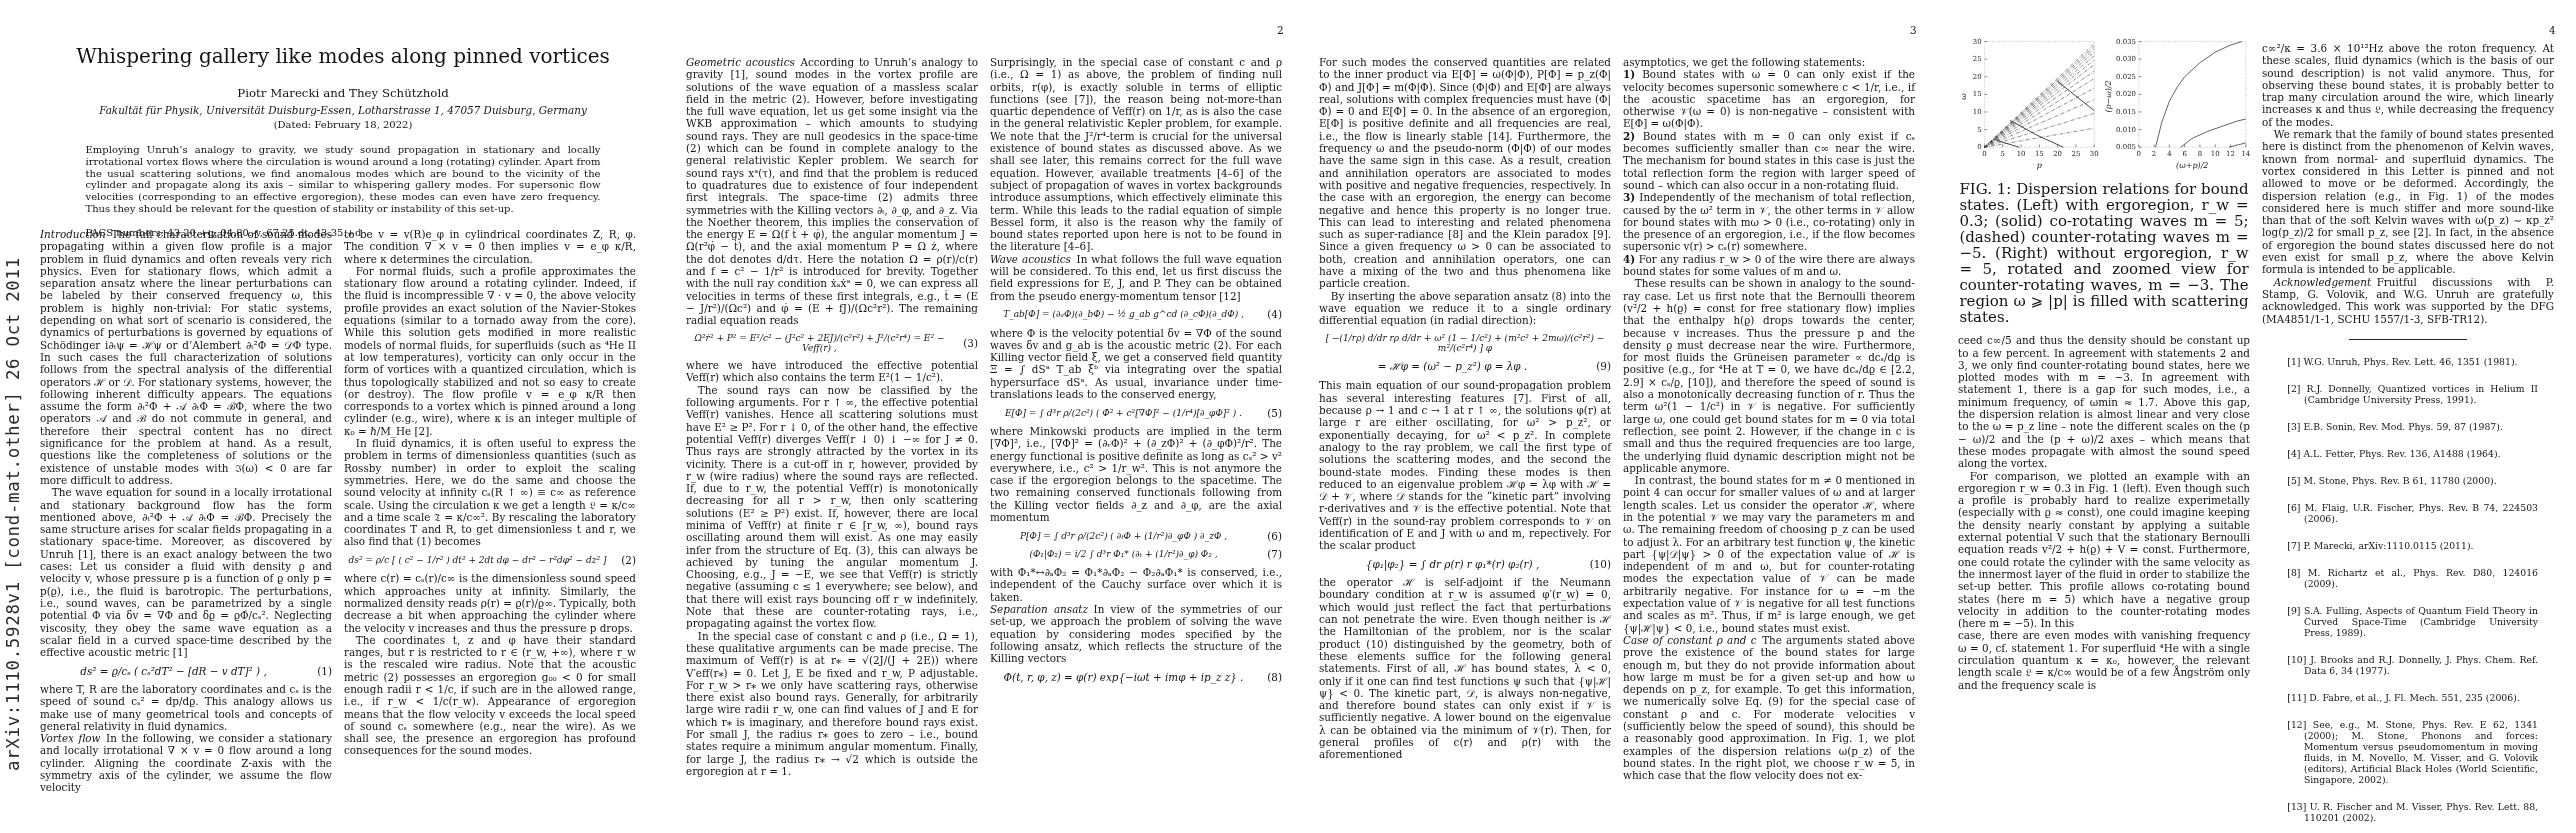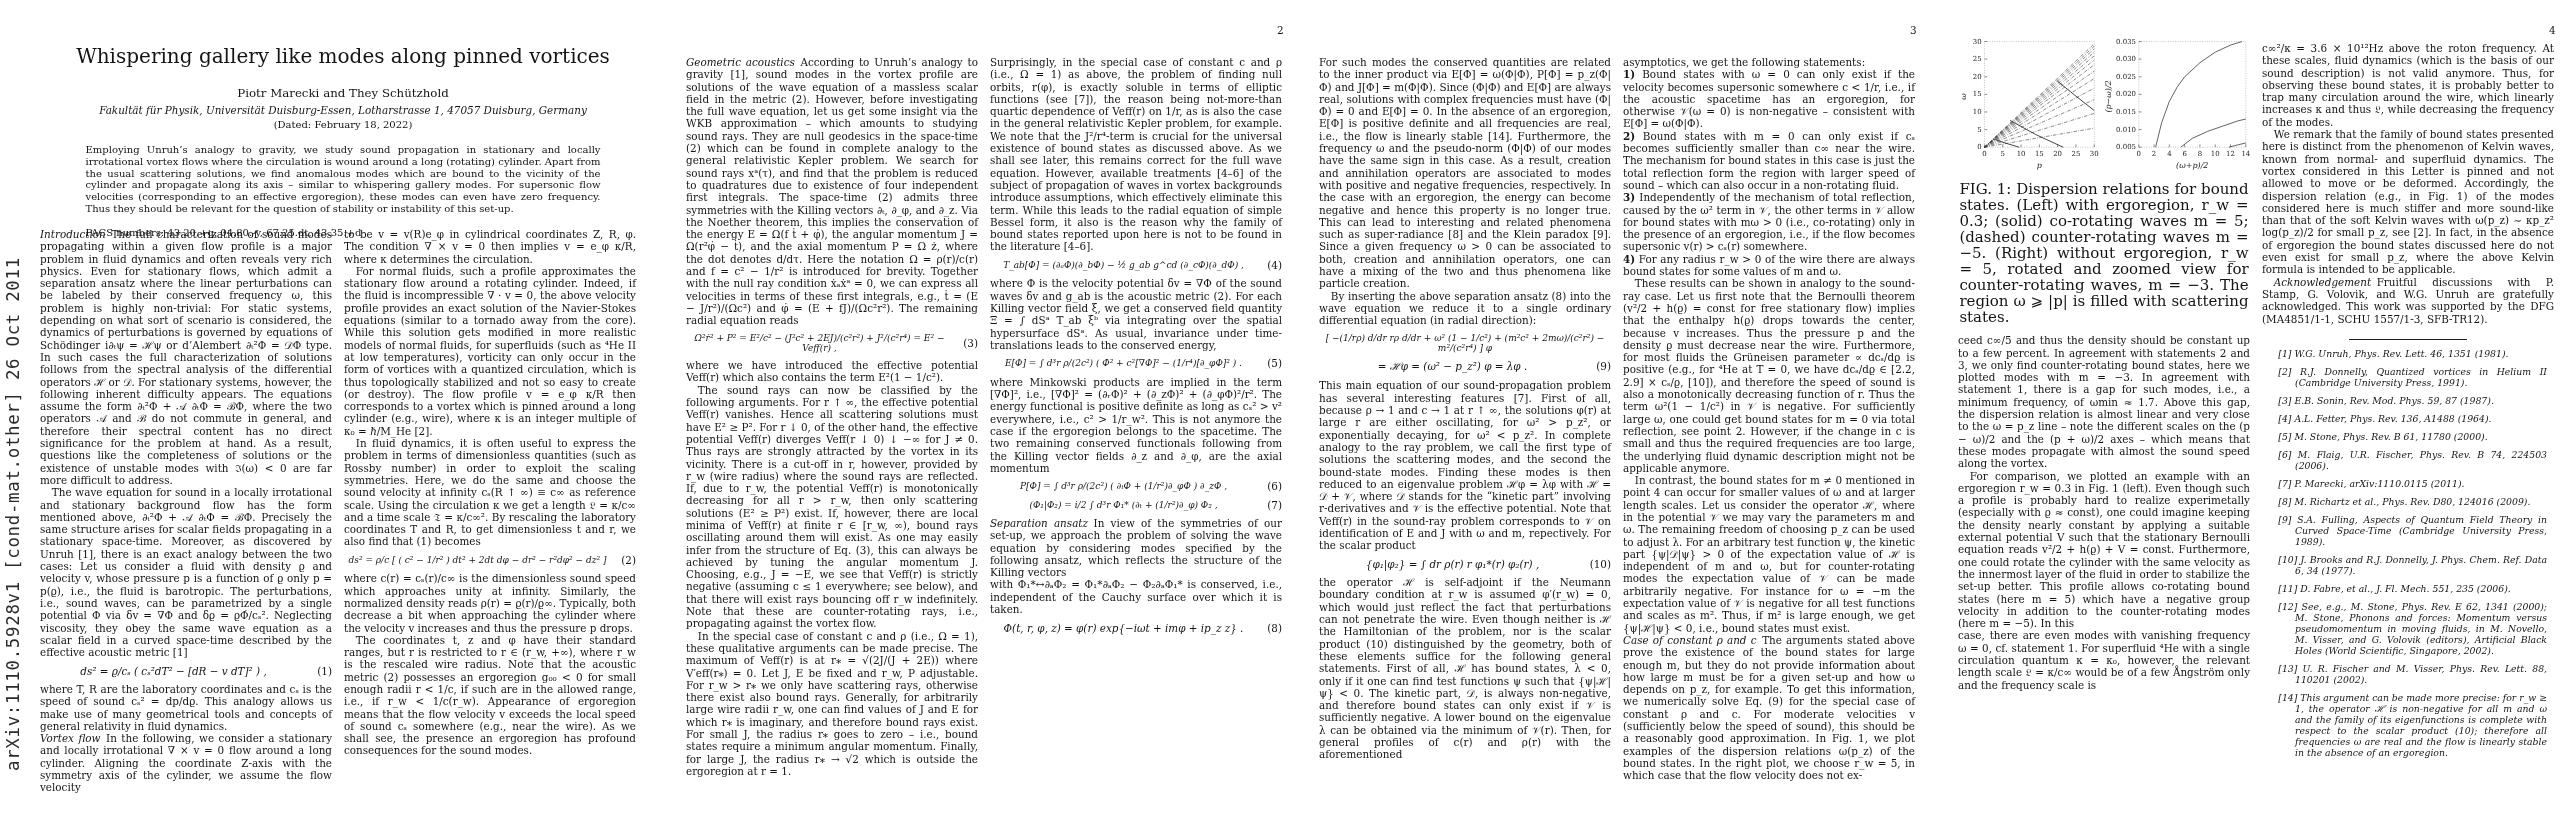--- a/index.html
+++ b/index.html
@@ -30,21 +30,21 @@
   .title{font-size:20px;text-align:center;margin:44px 21px 0;}
   .authors{font-size:11.8px;text-align:center;margin-top:18px;}
   .affil{font-size:10.4px;font-style:italic;text-align:center;margin-top:3.5px;}
   .dated{font-size:10px;text-align:center;margin-top:3.5px;}
   .abstract{width:515px;margin:14px auto 0;font-size:10px;line-height:11.8px;text-align:justify;}
   .pacs{width:515px;margin:11.8px auto 0;font-size:10px;}
   .figwrap{margin:0 0 2.8px 0;}
   .plots{display:flex;gap:0;}
   .caption{font-size:15px;line-height:16px;text-align:justify;margin:5.6px 1.4px 9.7px;}
   .refs{font-size:9.3px;line-height:11px;margin-top:7px;}
-  .ref{padding-left:26px;text-indent:-16.7px;text-align:justify;margin:7px;font-style:italic;}
+  .ref{padding-left:26px;text-indent:-16.7px;text-align:justify;margin:16px;}
   .divider{width:118px;border-top:1px solid #222;margin:14px auto 8.3px;}
   svg{display:block;}
   svg text{font-family:"DejaVu Serif","Liberation Serif",serif;fill:#222;}
   .tick{font-size:10px;}
   .axlab{font-size:11.5px;font-style:italic;}
 </style>
 </head>
 <body>
 
 <div class="banner">arXiv:1110.5928v1  [cond-mat.other]  26 Oct 2011</div>
@@ -87,40 +87,41 @@
     <div class="eq">
         <span class="m sm">Ω²ṙ² + P² = E²/c² − (J²c² + 2EJ)/(c²r²) + J²/(c²r⁴) = E² − Veff(r) ,</span>
         <span class="n">(3)</span>
       </div>
     <p class="par ni">where we have introduced the effective potential Veff(r) which also contains the term E²(1 − 1/c²).</p>
     <p class="par">The sound rays can now be classified by the following arguments. For r ↑ ∞, the effective potential Veff(r) vanishes. Hence all scattering solutions must have E² ≥ P². For r ↓ 0, of the other hand, the effective potential Veff(r) diverges Veff(r ↓ 0) ↓ −∞ for J ≠ 0. Thus rays are strongly attracted by the vortex in its vicinity. There is a cut-off in r, however, provided by r_w (wire radius) where the sound rays are reflected. If, due to r_w, the potential Veff(r) is monotonically decreasing for all r &gt; r_w, then only scattering solutions (E² ≥ P²) exist. If, however, there are local minima of Veff(r) at finite r ∈ [r_w, ∞), bound rays oscillating around them will exist. As one may easily infer from the structure of Eq. (3), this can always be achieved by tuning the angular momentum J. Choosing, e.g., J = −E, we see that Veff(r) is strictly negative (assuming c ≤ 1 everywhere; see below), and that there will exist rays bouncing off r_w indefinitely. Note that these are counter-rotating rays, i.e., propagating against the vortex flow.</p>
     <p class="par">In the special case of constant c and ρ (i.e., Ω = 1), these qualitative arguments can be made precise. The maximum of Veff(r) is at r⁎ = √(2J/(J + 2E)) where V′eff(r⁎) = 0. Let J, E be fixed and r_w, P adjustable. For r_w &gt; r⁎ we only have scattering rays, otherwise there exist also bound rays. Generally, for arbitrarily large wire radii r_w, one can find values of J and E for which r⁎ is imaginary, and therefore bound rays exist. For small J, the radius r⁎ goes to zero – i.e., bound states require a minimum angular momentum. Finally, for large J, the radius r⁎ → √2 which is outside the ergoregion at r = 1.</p>
   </div>
   <div class="col c2">
     <p class="par ni">Surprisingly, in the special case of constant c and ρ (i.e., Ω = 1) as above, the problem of finding null orbits, r(φ), is exactly soluble in terms of elliptic functions (see [7]), the reason being not-more-than quartic dependence of Veff(r) on 1/r, as is also the case in the general relativistic Kepler problem, for example. We note that the J²/r⁴-term is crucial for the universal existence of bound states as discussed above. As we shall see later, this remains correct for the full wave equation. However, available treatments [4–6] of the subject of propagation of waves in vortex backgrounds introduce assumptions, which effectively eliminate this term. While this leads to the radial equation of simple Bessel form, it also is the reason why the family of bound states reported upon here is not to be found in the literature [4–6].</p>
+    <p class="par ni"><span class="runin">Wave acoustics</span><span>In what follows the full wave equation will be considered. To this end, let us first discuss the field expressions for E, J, and P. They can be obtained from the pseudo energy-momentum tensor [12]</span></p>
     <div class="eq">
         <span class="m sm">T_ab[Φ] = (∂ₐΦ)(∂_bΦ) − ½ g_ab g^cd (∂_cΦ)(∂_dΦ) ,</span>
         <span class="n">(4)</span>
       </div>
     <p class="par ni">where Φ is the velocity potential δv = ∇Φ of the sound waves δv and g_ab is the acoustic metric (2). For each Killing vector field ξ, we get a conserved field quantity Ξ = ∫ dSᵃ T_ab ξᵇ via integrating over the spatial hypersurface dSᵃ. As usual, invariance under time-translations leads to the conserved energy,</p>
     <div class="eq">
         <span class="m sm">E[Φ] = ∫ d³r ρ/(2c²) ( Φ̇² + c²[∇Φ]² − (1/r⁴)[∂_φΦ]² ) .</span>
         <span class="n">(5)</span>
       </div>
     <p class="par ni">where Minkowski products are implied in the term [∇Φ]², i.e., [∇Φ]² = (∂ᵣΦ)² + (∂_zΦ)² + (∂_φΦ)²/r². The energy functional is positive definite as long as cₛ² &gt; v² everywhere, i.e., c² &gt; 1/r_w². This is not anymore the case if the ergoregion belongs to the spacetime. The two remaining conserved functionals following from the Killing vector fields ∂_z and ∂_φ, are the axial momentum</p>
     <div class="eq">
         <span class="m sm">P[Φ] = ∫ d³r ρ/(2c²) ( ∂ₜΦ + (1/r²)∂_φΦ ) ∂_zΦ ,</span>
         <span class="n">(6)</span>
       </div>
     <div class="eq">
         <span class="m sm">(Φ₁|Φ₂) = i/2 ∫ d³r Φ₁* (∂ₜ + (1/r²)∂_φ) Φ₂ ,</span>
         <span class="n">(7)</span>
       </div>
+    <p class="par ni">with Φ₁*↔∂ₐΦ₂ = Φ₁*∂ₐΦ₂ − Φ₂∂ₐΦ₁* is conserved, i.e., independent of the Cauchy surface over which it is taken.</p>
     <p class="par ni"><span class="runin">Separation ansatz</span><span>In view of the symmetries of our set-up, we approach the problem of solving the wave equation by considering modes specified by the following ansatz, which reflects the structure of the Killing vectors</span></p>
-    <p class="par ni">with Φ₁*↔∂ₐΦ₂ = Φ₁*∂ₐΦ₂ − Φ₂∂ₐΦ₁* is conserved, i.e., independent of the Cauchy surface over which it is taken.</p>
     <div class="eq">
         <span class="m">Φ(t, r, φ, z) = φ(r) exp{−iωt + imφ + ip_z z} .</span>
         <span class="n">(8)</span>
       </div>
   </div>
 </div>
 
 <div class="page" id="page3">
   <div class="pagenum">3</div>
   <div class="col c1">

